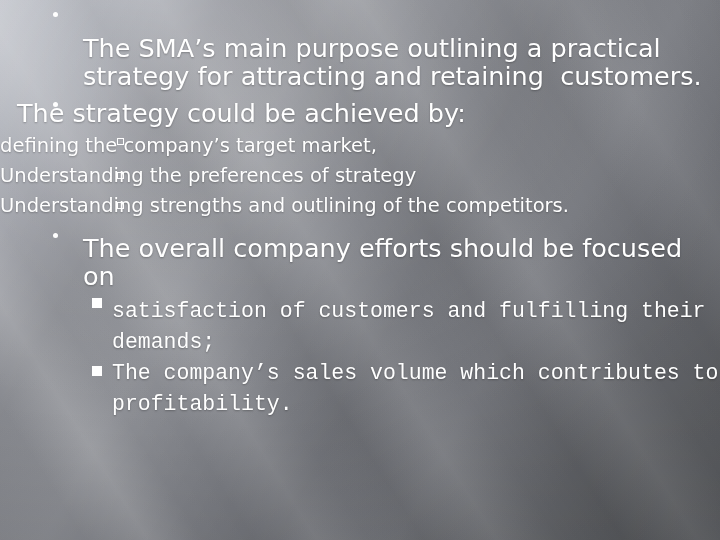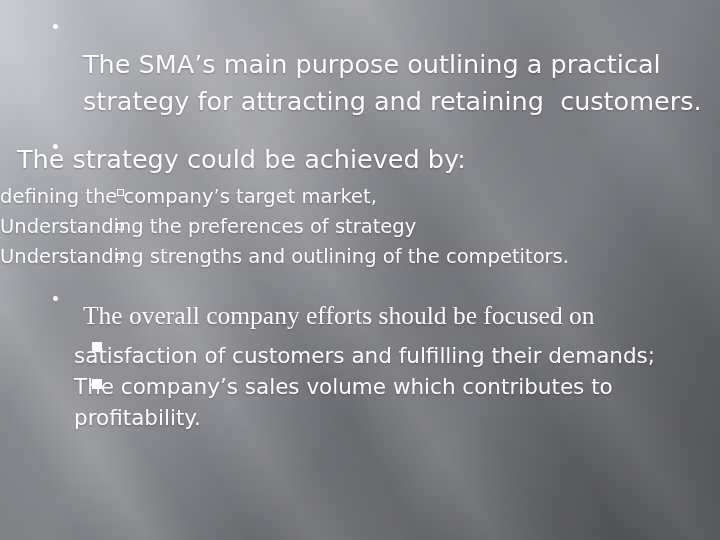--- a/index.html
+++ b/index.html
@@ -95,23 +95,23 @@
   }
 
   li {
     position: relative;
     text-shadow: 0 1px 2px rgba(0,0,0,0.28);
   }
 
   
   .l1 {
     font-size: 25.5px;
-    line-height: 37px;
+    line-height: 28px;
     padding-left: 83px;
-    margin-top: 12px;
+    margin-top: 0;
   }
   .l1 .bullet {
     position: absolute;
     left: 53px;
     top: 12px;
     width: 5px;
     height: 5px;
     border-radius: 50%;
     background: #ffffff;
   }
@@ -129,37 +129,38 @@
     height: 5px;
     border: 1.5px solid #ffffff;
     background: transparent;
     box-sizing: content-box;
   }
 
   
   .l2b {
     font-size: 21.5px;
     line-height: 31px;
-    padding-left: 74px;
+    padding-left: 112px;
+    font-family: Liberation Mono, monospace;
   }
   .l2b .bullet {
     position: absolute;
     left: 92px;
     top: 8px;
     width: 10px;
     height: 10px;
     background: #ffffff;
   }
 
   .txt { display: inline; white-space: pre-wrap; }
 
   .grp-1 { padding-top: 34px; }
   .grp-2 { padding-top: 9px; padding-left: 17px; }
   .grp-3 { padding-top: 4px; }
-  .grp-4 { padding-top: 13px; font-family: Liberation Serif, serif; }
+  .grp-4 { padding-top: 13px; }
   .grp-5 { padding-top: 6px; }
 </style>
 </head>
 <body>
 
 <div id="slide">
 
   <div class="bg-layer bg-base"></div>
   <div class="bg-layer bg-streaks"></div>
   <div class="bg-layer bg-streaks2"></div>

